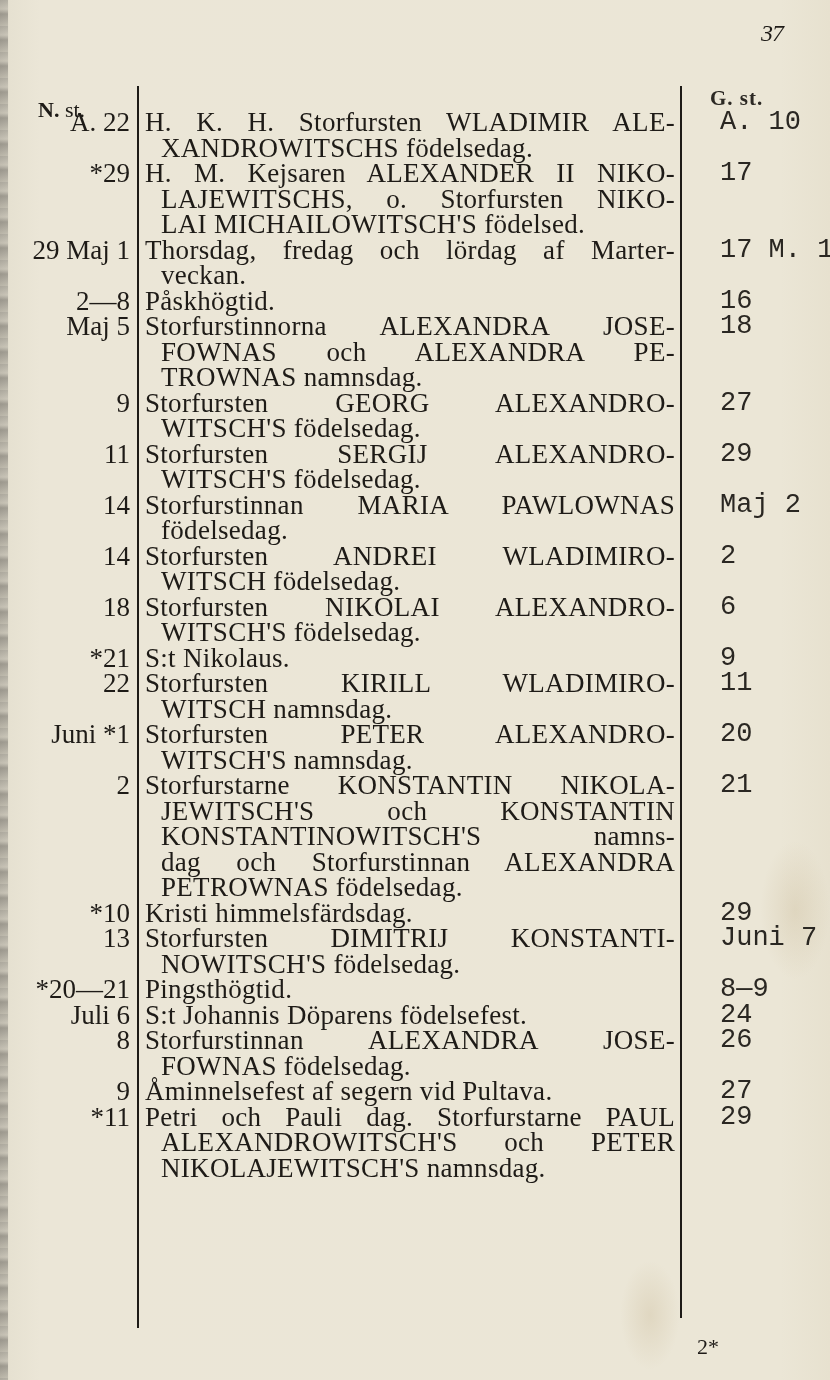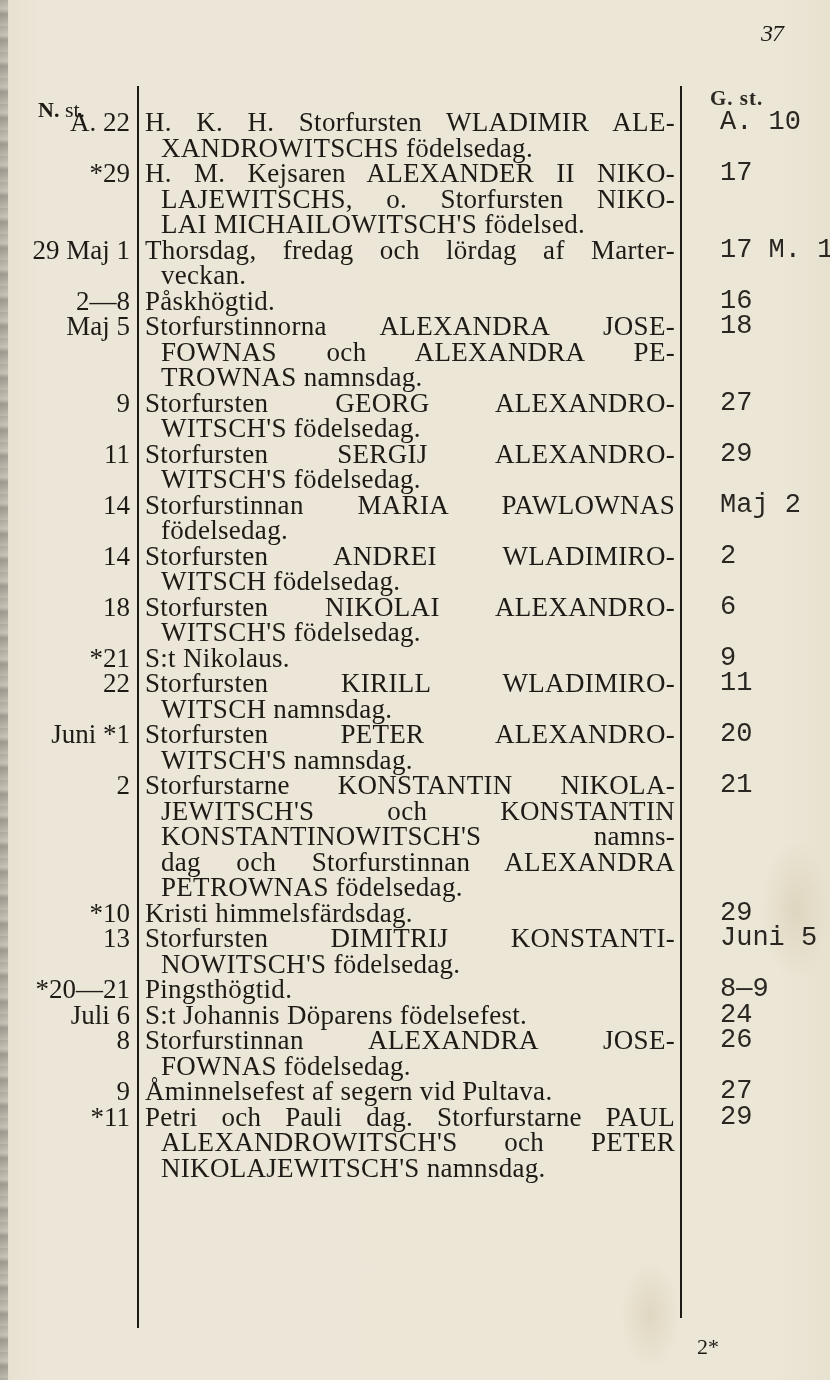--- a/index.html
+++ b/index.html
@@ -199,21 +199,21 @@
           <span class="l">Kristi himmelsfärdsdag.</span>
         </div>
         <div class="gs">29</div>
       </div>
       <div class="row">
         <div class="ns">13</div>
         <div class="text">
           <span class="l just">Storfursten DIMITRIJ KONSTANTI-</span>
           <span class="l indent">NOWITSCH'S födelsedag.</span>
         </div>
-        <div class="gs">Juni 5</div>
+        <div class="gs">Juni 7</div>
       </div>
       <div class="row">
         <div class="ns">*20—21</div>
         <div class="text">
           <span class="l">Pingsthögtid.</span>
         </div>
         <div class="gs">8—9</div>
       </div>
       <div class="row">
         <div class="ns">Juli 6</div>

